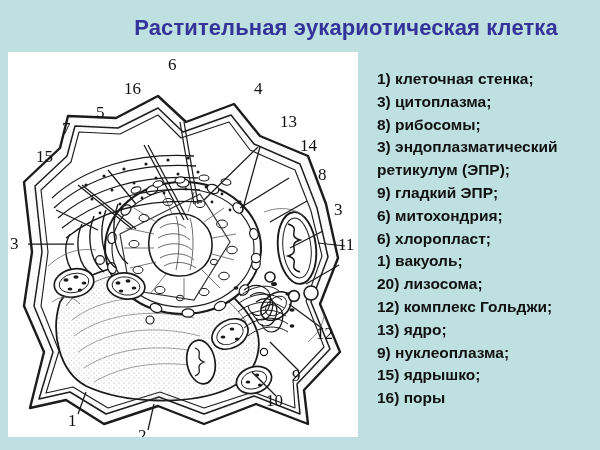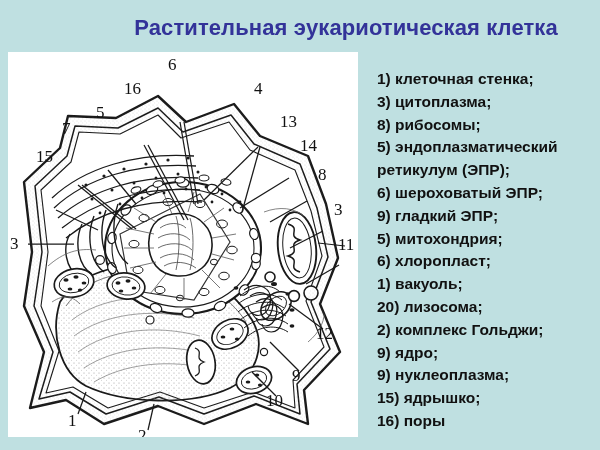--- a/index.html
+++ b/index.html
@@ -384,27 +384,26 @@
         <text class="num-label" x="60" y="374">1</text>
         <text class="num-label" x="130" y="389">2</text>
       </g>
     </svg>
   </div>
 
   <div id="legend">
     <div class="legend-item">1) клеточная стенка;</div>
     <div class="legend-item">3) цитоплазма;</div>
     <div class="legend-item">8) рибосомы;</div>
-    <div class="legend-item">5) эндоплазматический ретикулум (ЭПР);</div>
-    <div class="legend-item">6) шероховатый ЭПР;</div>
+    <div class="legend-item">3) эндоплазматический ретикулум (ЭПР);</div>
     <div class="legend-item">9) гладкий ЭПР;</div>
-    <div class="legend-item">5) митохондрия;</div>
+    <div class="legend-item">6) митохондрия;</div>
     <div class="legend-item">6) хлоропласт;</div>
     <div class="legend-item">1) вакуоль;</div>
     <div class="legend-item">20) лизосома;</div>
-    <div class="legend-item">2) комплекс Гольджи;</div>
-    <div class="legend-item">9) ядро;</div>
+    <div class="legend-item">12) комплекс Гольджи;</div>
+    <div class="legend-item">13) ядро;</div>
     <div class="legend-item">9) нуклеоплазма;</div>
     <div class="legend-item">15) ядрышко;</div>
     <div class="legend-item">16) поры</div>
   </div>
 
 </div>
 
 </body></html>

